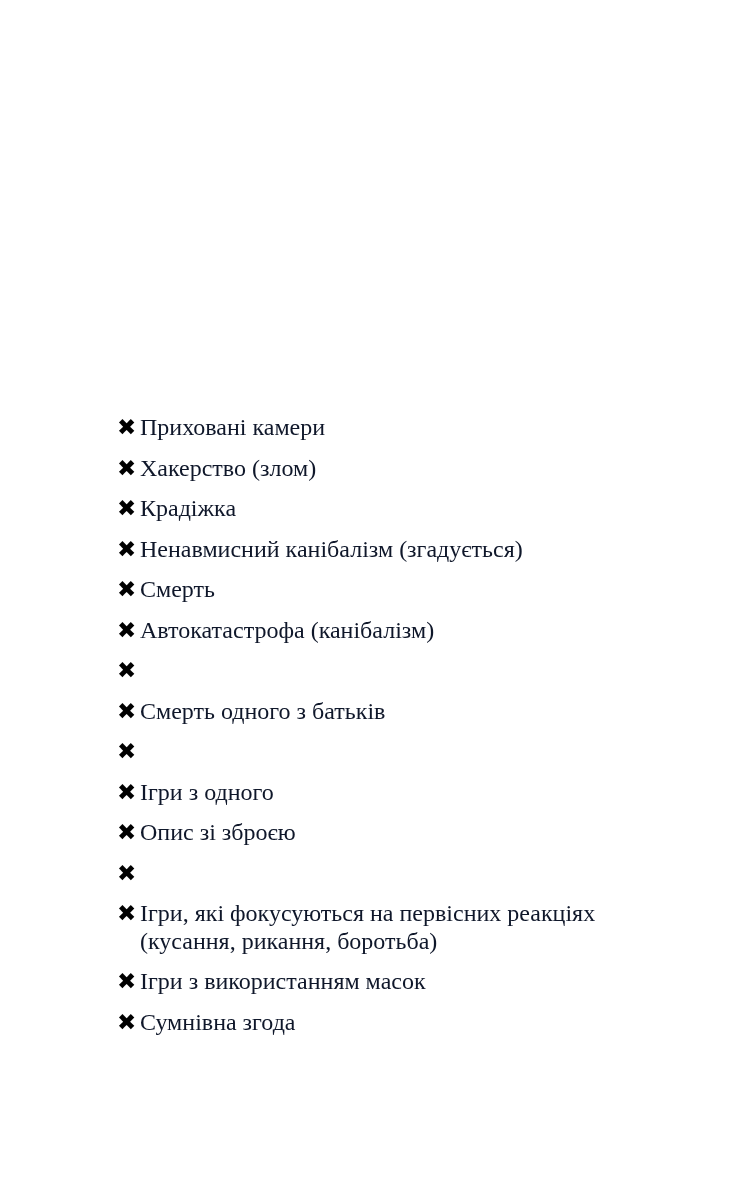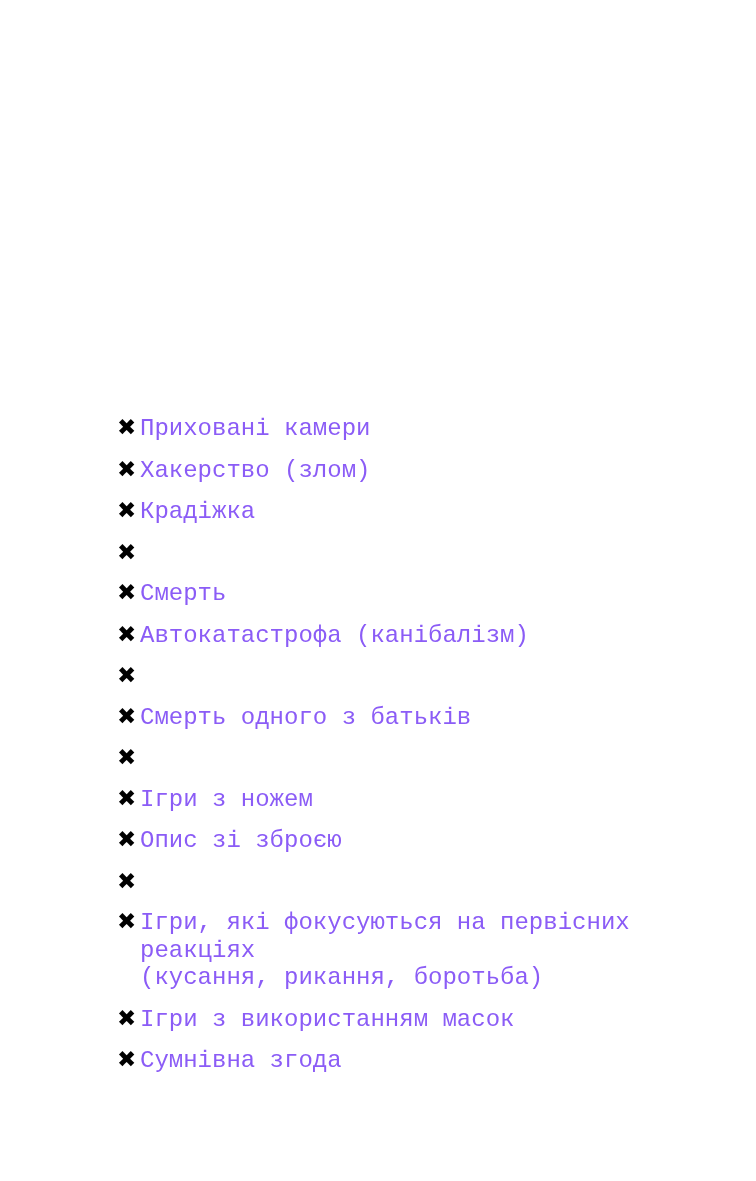--- a/index.html
+++ b/index.html
@@ -38,42 +38,42 @@
   .x-marker {
     flex: 0 0 23px;
     width: 23px;
     font-family: "DejaVu Sans", sans-serif;
     font-size: 23px;
     font-weight: bold;
     color: #000000;
   }
   .warning-label {
     white-space: pre-line;
-    color: #8b5cf6;
-    font-family: Liberation Mono, monospace;
+    color: #0f172a;
   }
 </style>
 </head>
 <body>
 
 <ul class="warnings-list">
   <li class="warning-item">
     <span class="x-marker">✖</span>
     <span class="warning-label">Приховані камери</span>
   </li>
   <li class="warning-item">
     <span class="x-marker">✖</span>
     <span class="warning-label">Хакерство (злом)</span>
   </li>
   <li class="warning-item">
     <span class="x-marker">✖</span>
     <span class="warning-label">Крадіжка</span>
   </li>
   <li class="warning-item">
     <span class="x-marker">✖</span>
+    <span class="warning-label">Ненавмисний канібалізм (згадується)</span>
   </li>
   <li class="warning-item">
     <span class="x-marker">✖</span>
     <span class="warning-label">Смерть</span>
   </li>
   <li class="warning-item">
     <span class="x-marker">✖</span>
     <span class="warning-label">Автокатастрофа (канібалізм)</span>
   </li>
   <li class="warning-item">
@@ -81,21 +81,21 @@
   </li>
   <li class="warning-item">
     <span class="x-marker">✖</span>
     <span class="warning-label">Смерть одного з батьків</span>
   </li>
   <li class="warning-item">
     <span class="x-marker">✖</span>
   </li>
   <li class="warning-item">
     <span class="x-marker">✖</span>
-    <span class="warning-label">Ігри з ножем</span>
+    <span class="warning-label">Ігри з одного</span>
   </li>
   <li class="warning-item">
     <span class="x-marker">✖</span>
     <span class="warning-label">Опис зі зброєю</span>
   </li>
   <li class="warning-item">
     <span class="x-marker">✖</span>
   </li>
   <li class="warning-item">
     <span class="x-marker">✖</span>

